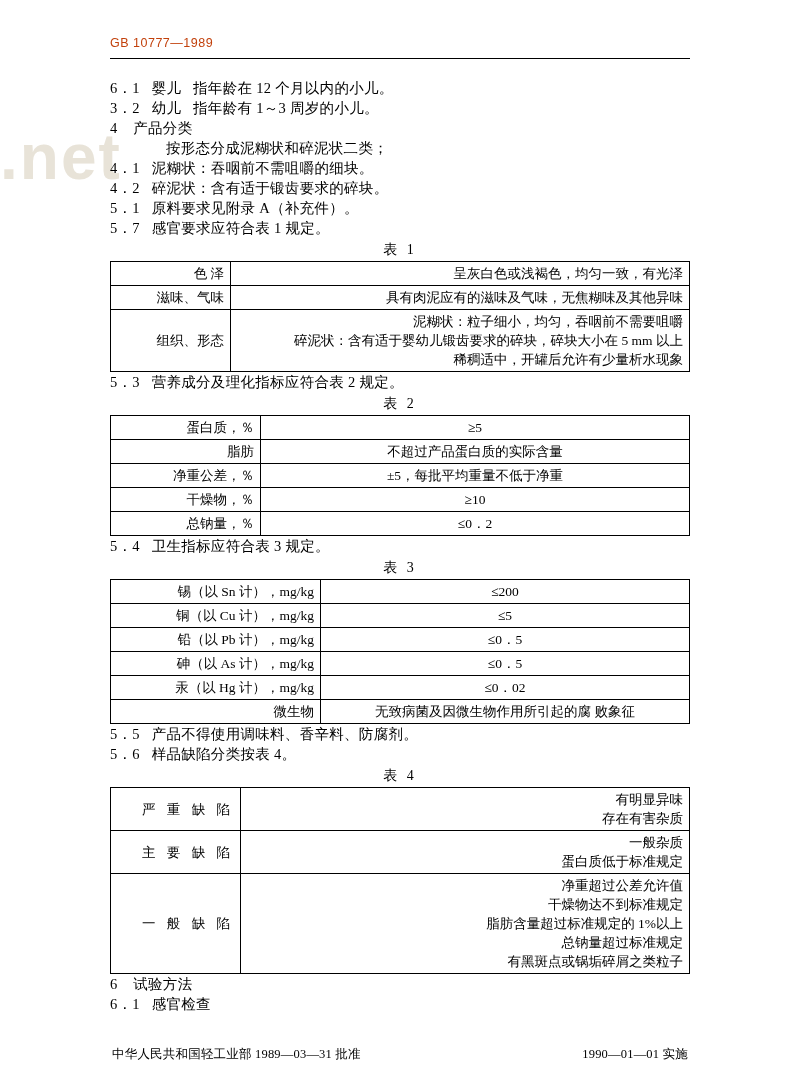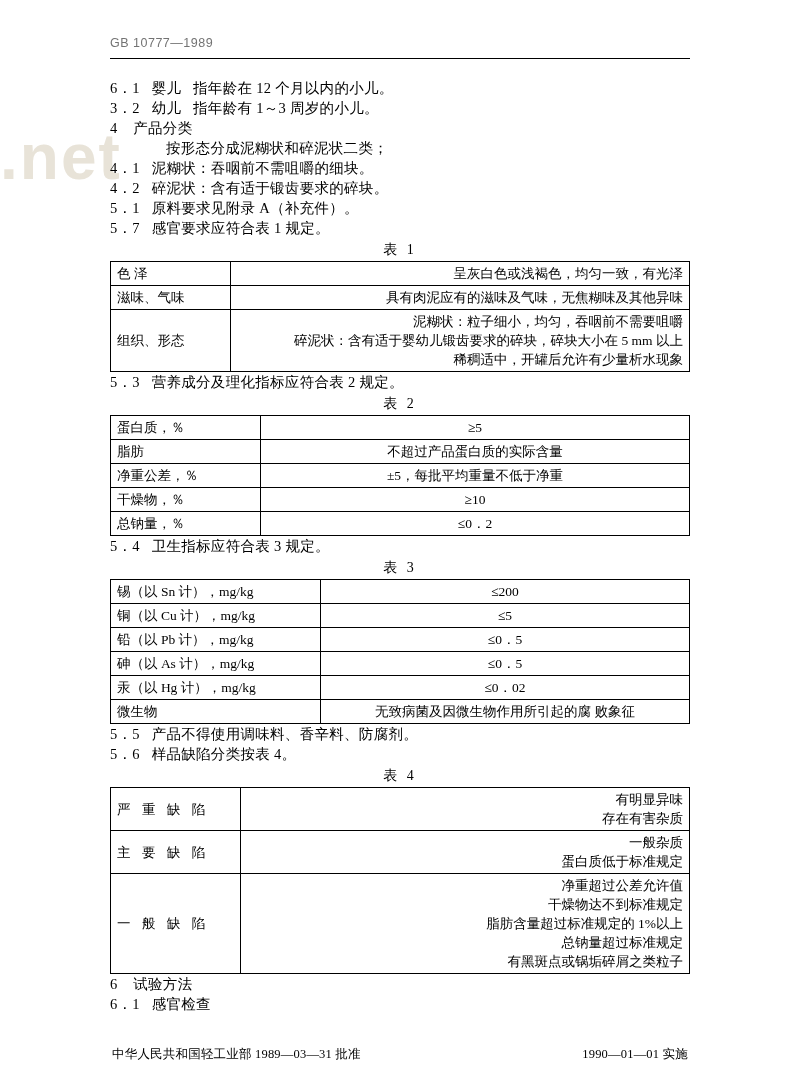--- a/index.html
+++ b/index.html
@@ -36,21 +36,21 @@
     position: relative;
     z-index: 1;
   }
   .header {
     position: absolute;
     top: 36px;
     left: 110px;
     font-family: "Liberation Sans", sans-serif;
     font-size: 12.5px;
     letter-spacing: 0.5px;
-    color: #737373;
+    color: #c2410c;
   }
   .header-rule {
     position: absolute;
     top: 58px;
     left: 110px;
     width: 580px;
     border-top: 1px solid #000;
   }
   .body-area {
     position: absolute;
@@ -81,21 +81,21 @@
     font-size: 13.5px;
     line-height: 19px;
     table-layout: fixed;
   }
   table.doc td {
     border: 1px solid #000;
     padding: 2px 6px;
     vertical-align: middle;
   }
   td.lbl {
-    text-align: left;
+    text-align: right;
     white-space: nowrap;
   }
   td.val-c {
     text-align: center;
   }
   td.val-l {
     text-align: right;
   }
   .sp-lbl {
     letter-spacing: 4px;

